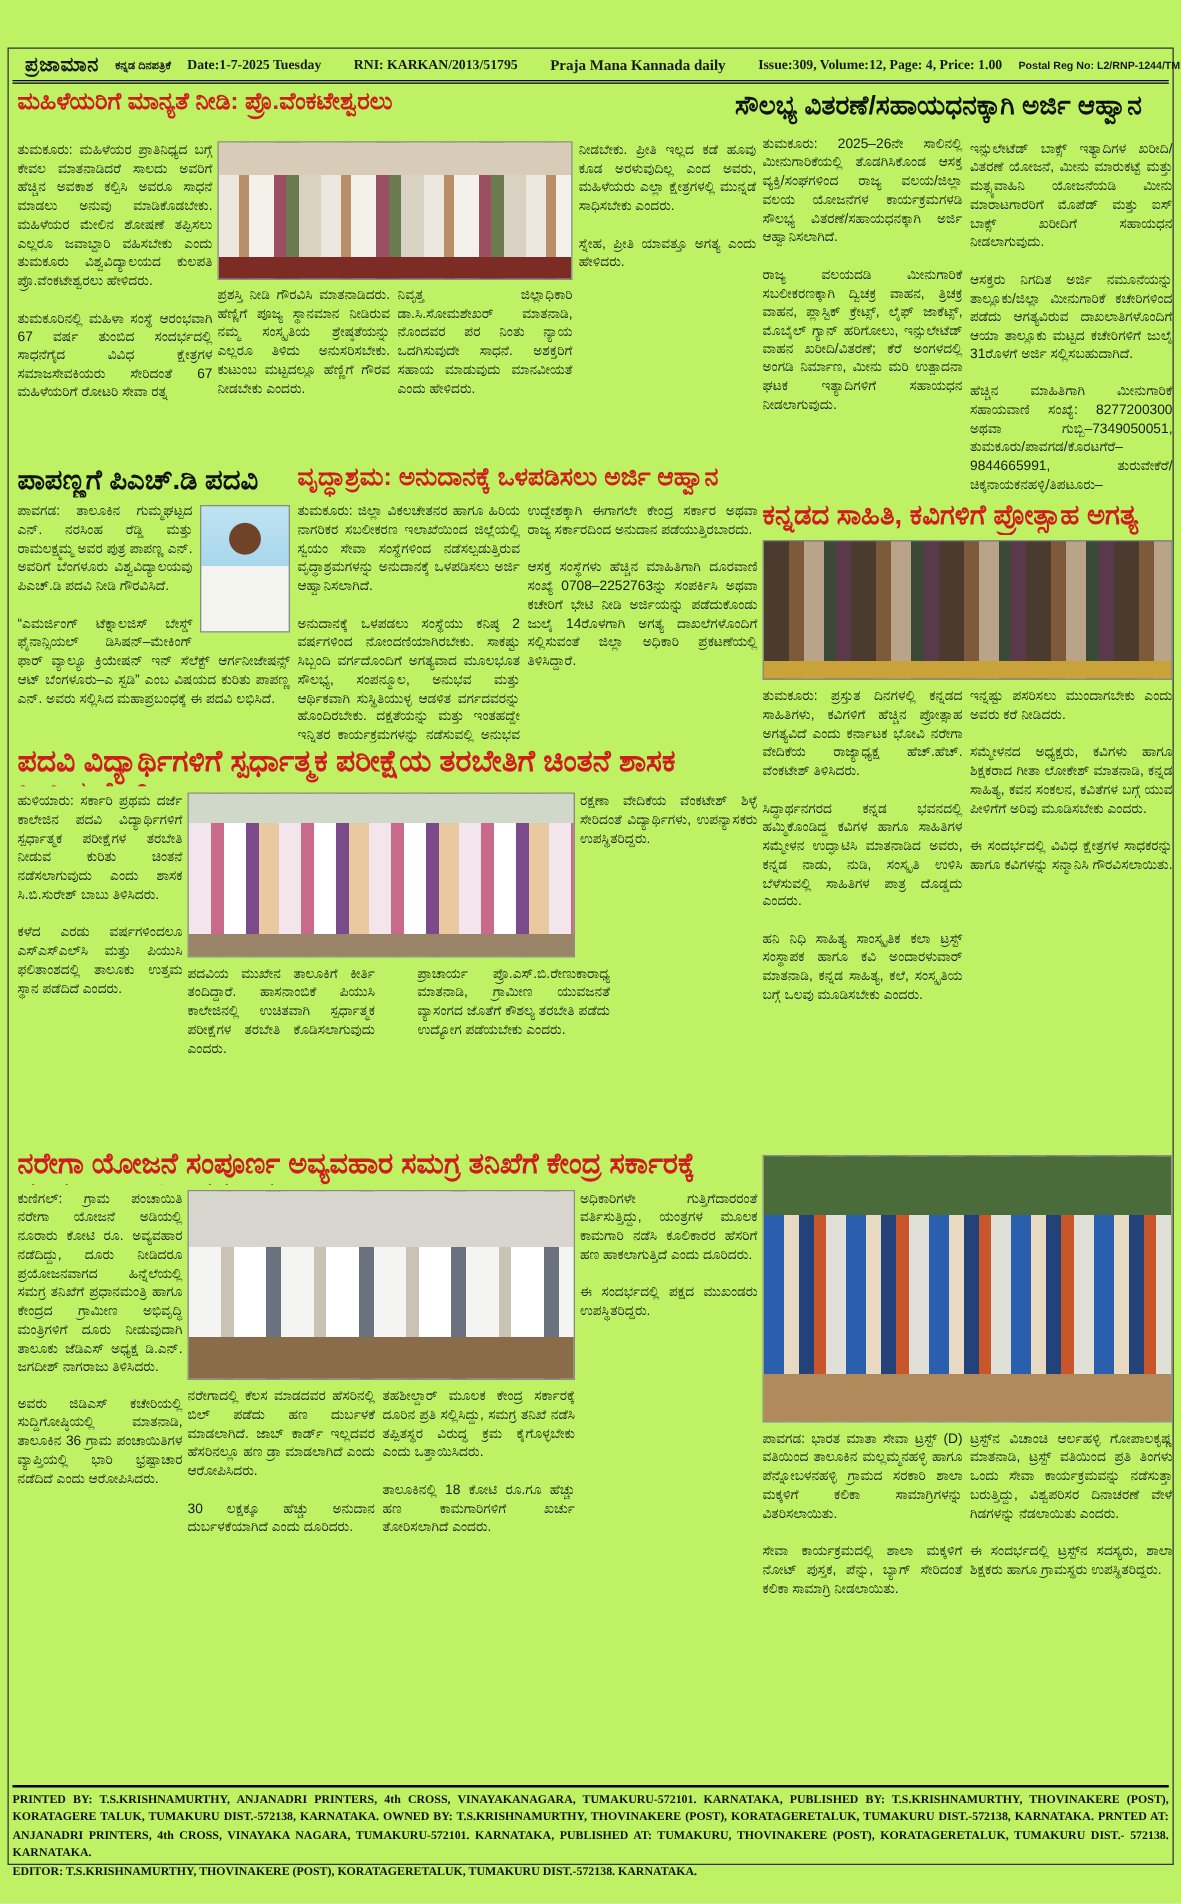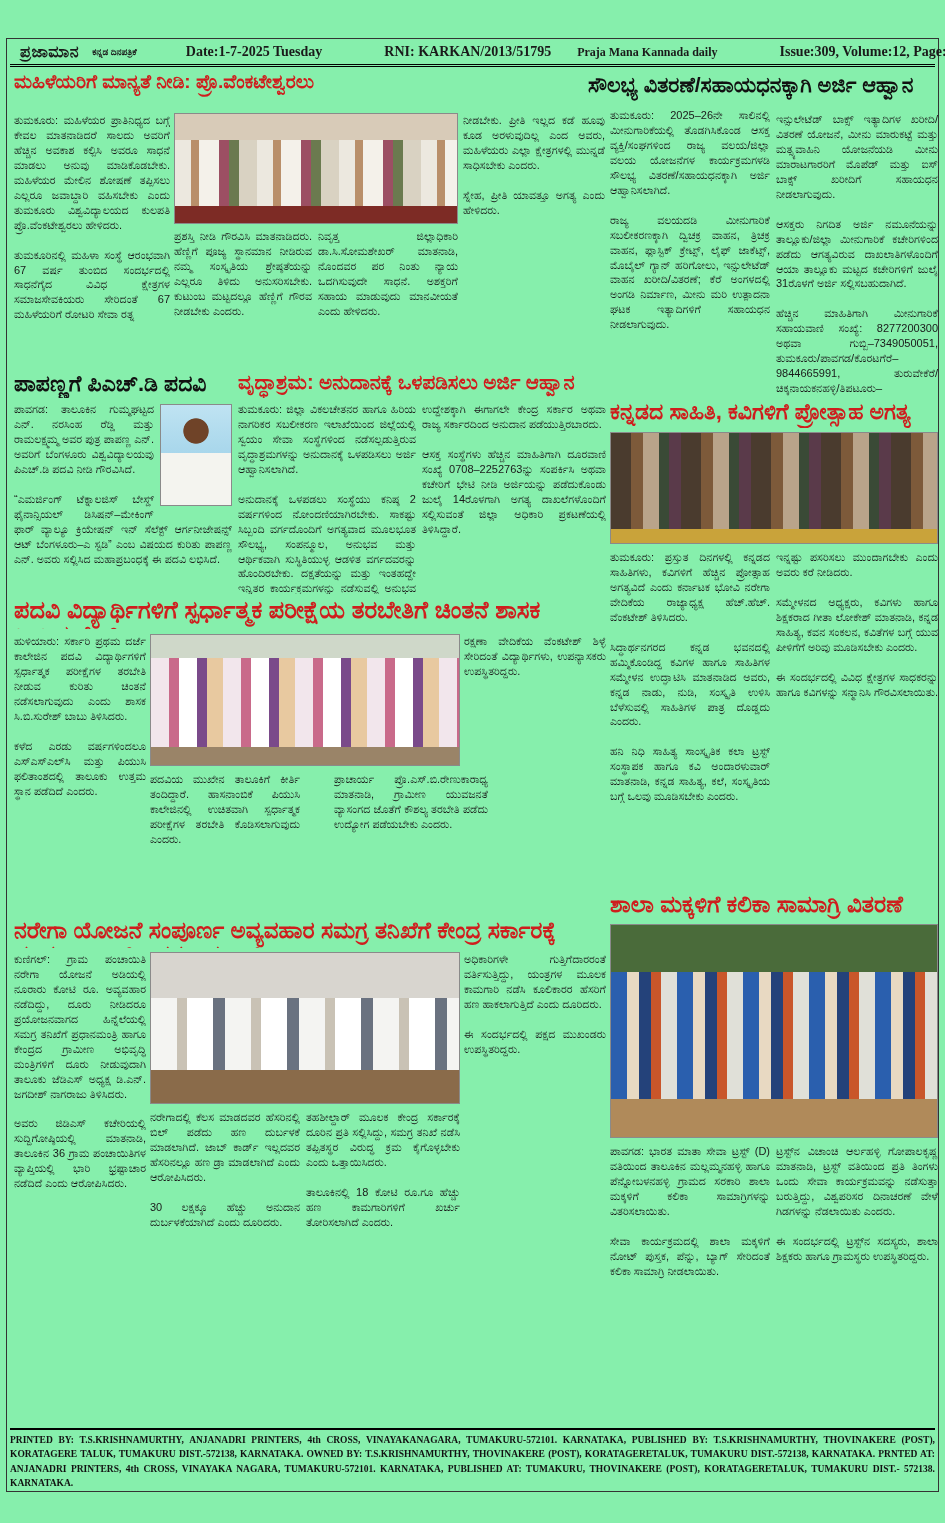--- a/index.html
+++ b/index.html
@@ -1,24 +1,24 @@
 <!DOCTYPE html>
 <html><head>
 <meta charset="utf-8">
 <style>
   html,body{margin:0;padding:0;background:#e8e8e8;}
-  .page{position:relative;width:945px;height:1523px;background:#86efac;margin:0 auto;
+  .page{position:relative;width:945px;height:1523px;background:#bef264;margin:0 auto;
         font-family:"Liberation Sans","DejaVu Sans",sans-serif;color:#1a1a1a;overflow:hidden;}
   .frame{position:absolute;left:6px;top:38px;width:931px;height:1452px;border:1px solid #333;}
   
   .masthead{position:absolute;left:10px;top:40px;width:925px;height:27px;border-bottom:3px double #000;
             display:flex;align-items:center;gap:13px;padding:0 10px;box-sizing:border-box;white-space:nowrap;}
   .mh-logo{font-weight:700;font-size:16px;letter-spacing:.5px;}
   .mh-tag{font-size:9px;font-weight:700;}
-  .mh-item{font-size:14px;font-weight:700;font-family:"Liberation Serif","DejaVu Serif",serif;margin-left:36px;}
+  .mh-item{font-size:11px;font-weight:700;font-family:"Liberation Serif","DejaVu Serif",serif;}
   .mh-paper{font-size:12px;font-weight:700;font-family:"Liberation Serif","DejaVu Serif",serif;}
   .mh-postal{font-size:8.5px;font-weight:700;}
   .mh-spacer{flex:1;}
   
   .hl{position:absolute;font-weight:700;line-height:1.05;letter-spacing:0;overflow:hidden;}
   .hl.red{color:#cf1d1d;}
   .hl.black{color:#111;}
   
   .col{position:absolute;font-size:11px;line-height:1.36;text-align:justify;overflow:hidden;
        white-space:pre-line;color:#191919;}
@@ -141,25 +141,25 @@
   <div class="col" style="left:150px;top:1110px;width:150px;height:314px;">ನರೇಗಾದಲ್ಲಿ ಕೆಲಸ ಮಾಡದವರ ಹೆಸರಿನಲ್ಲಿ ಬಿಲ್ ಪಡೆದು ಹಣ ದುರ್ಬಳಕೆ ಮಾಡಲಾಗಿದೆ. ಜಾಬ್ ಕಾರ್ಡ್ ಇಲ್ಲದವರ ಹೆಸರಿನಲ್ಲೂ ಹಣ ಡ್ರಾ ಮಾಡಲಾಗಿದೆ ಎಂದು ಆರೋಪಿಸಿದರು.
 
 30 ಲಕ್ಷಕ್ಕೂ ಹೆಚ್ಚು ಅನುದಾನ ದುರ್ಬಳಕೆಯಾಗಿದೆ ಎಂದು ದೂರಿದರು.</div>
   <div class="col" style="left:306px;top:1110px;width:154px;height:314px;">ತಹಶೀಲ್ದಾರ್ ಮೂಲಕ ಕೇಂದ್ರ ಸರ್ಕಾರಕ್ಕೆ ದೂರಿನ ಪ್ರತಿ ಸಲ್ಲಿಸಿದ್ದು, ಸಮಗ್ರ ತನಿಖೆ ನಡೆಸಿ ತಪ್ಪಿತಸ್ಥರ ವಿರುದ್ಧ ಕ್ರಮ ಕೈಗೊಳ್ಳಬೇಕು ಎಂದು ಒತ್ತಾಯಿಸಿದರು.
 
 ತಾಲೂಕಿನಲ್ಲಿ 18 ಕೋಟಿ ರೂ.ಗೂ ಹೆಚ್ಚು ಹಣ ಕಾಮಗಾರಿಗಳಿಗೆ ಖರ್ಚು ತೋರಿಸಲಾಗಿದೆ ಎಂದರು.</div>
   <div class="col" style="left:464px;top:952px;width:142px;height:472px;">ಅಧಿಕಾರಿಗಳೇ ಗುತ್ತಿಗೆದಾರರಂತೆ ವರ್ತಿಸುತ್ತಿದ್ದು, ಯಂತ್ರಗಳ ಮೂಲಕ ಕಾಮಗಾರಿ ನಡೆಸಿ ಕೂಲಿಕಾರರ ಹೆಸರಿಗೆ ಹಣ ಹಾಕಲಾಗುತ್ತಿದೆ ಎಂದು ದೂರಿದರು.
 
 ಈ ಸಂದರ್ಭದಲ್ಲಿ ಪಕ್ಷದ ಮುಖಂಡರು ಉಪಸ್ಥಿತರಿದ್ದರು.</div>
 
-  <div class="hl red" style="left:610px;top:892px;width:328px;height:28px;font-size:23px;">ಶಾಲಾ ಮಕ್ಕಳಿಗೆ ಕಲಿಕಾ ಸಾಮಾಗ್ರಿ ವಿತರಣೆ</div>
   <div class="photo ph-children" style="left:610px;top:924px;width:328px;height:214px;"></div>
   <div class="col" style="left:610px;top:1144px;width:160px;height:280px;">ಪಾವಗಡ: ಭಾರತ ಮಾತಾ ಸೇವಾ ಟ್ರಸ್ಟ್ (D) ವತಿಯಿಂದ ತಾಲೂಕಿನ ಮಲ್ಲಮ್ಮನಹಳ್ಳಿ ಹಾಗೂ ಪೆನ್ನೋಬಳನಹಳ್ಳಿ ಗ್ರಾಮದ ಸರಕಾರಿ ಶಾಲಾ ಮಕ್ಕಳಿಗೆ ಕಲಿಕಾ ಸಾಮಾಗ್ರಿಗಳನ್ನು ವಿತರಿಸಲಾಯಿತು.
 
 ಸೇವಾ ಕಾರ್ಯಕ್ರಮದಲ್ಲಿ ಶಾಲಾ ಮಕ್ಕಳಿಗೆ ನೋಟ್ ಪುಸ್ತಕ, ಪೆನ್ನು, ಬ್ಯಾಗ್ ಸೇರಿದಂತೆ ಕಲಿಕಾ ಸಾಮಾಗ್ರಿ ನೀಡಲಾಯಿತು.</div>
   <div class="col" style="left:776px;top:1144px;width:162px;height:280px;">ಟ್ರಸ್ಟ್‌ನ ವಿಚಾಂಚಿ ಆರ್ಲಹಳ್ಳಿ ಗೋಪಾಲಕೃಷ್ಣ ಮಾತನಾಡಿ, ಟ್ರಸ್ಟ್ ವತಿಯಿಂದ ಪ್ರತಿ ತಿಂಗಳು ಒಂದು ಸೇವಾ ಕಾರ್ಯಕ್ರಮವನ್ನು ನಡೆಸುತ್ತಾ ಬರುತ್ತಿದ್ದು, ವಿಶ್ವಪರಿಸರ ದಿನಾಚರಣೆ ವೇಳೆ ಗಿಡಗಳನ್ನು ನೆಡಲಾಯಿತು ಎಂದರು.
 
 ಈ ಸಂದರ್ಭದಲ್ಲಿ ಟ್ರಸ್ಟ್‌ನ ಸದಸ್ಯರು, ಶಾಲಾ ಶಿಕ್ಷಕರು ಹಾಗೂ ಗ್ರಾಮಸ್ಥರು ಉಪಸ್ಥಿತರಿದ್ದರು.</div>
 
   <div class="footer">
     <div class="f1">PRINTED BY: T.S.KRISHNAMURTHY, ANJANADRI PRINTERS, 4th CROSS, VINAYAKANAGARA, TUMAKURU-572101. KARNATAKA, PUBLISHED BY: T.S.KRISHNAMURTHY, THOVINAKERE (POST), KORATAGERE TALUK, TUMAKURU DIST.-572138, KARNATAKA. OWNED BY: T.S.KRISHNAMURTHY, THOVINAKERE (POST), KORATAGERETALUK, TUMAKURU DIST.-572138, KARNATAKA. PRNTED AT: ANJANADRI PRINTERS, 4th CROSS, VINAYAKA NAGARA, TUMAKURU-572101. KARNATAKA, PUBLISHED AT: TUMAKURU, THOVINAKERE (POST), KORATAGERETALUK, TUMAKURU DIST.- 572138. KARNATAKA.</div>
+    <div class="f2">EDITOR: T.S.KRISHNAMURTHY, THOVINAKERE (POST), KORATAGERETALUK, TUMAKURU DIST.-572138. KARNATAKA.</div>
   </div>
 </div>
 
 </body></html>

